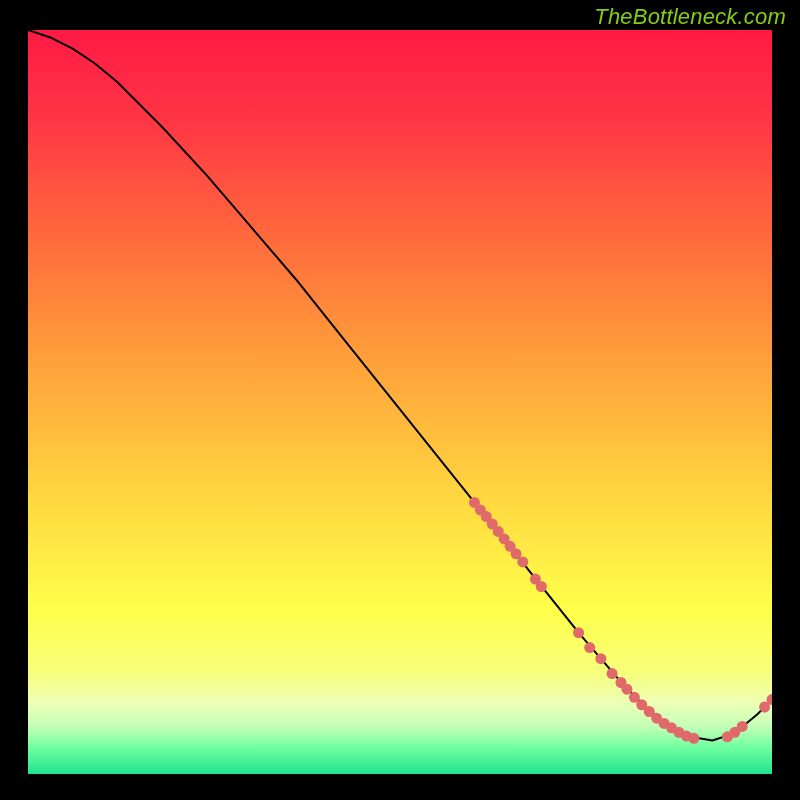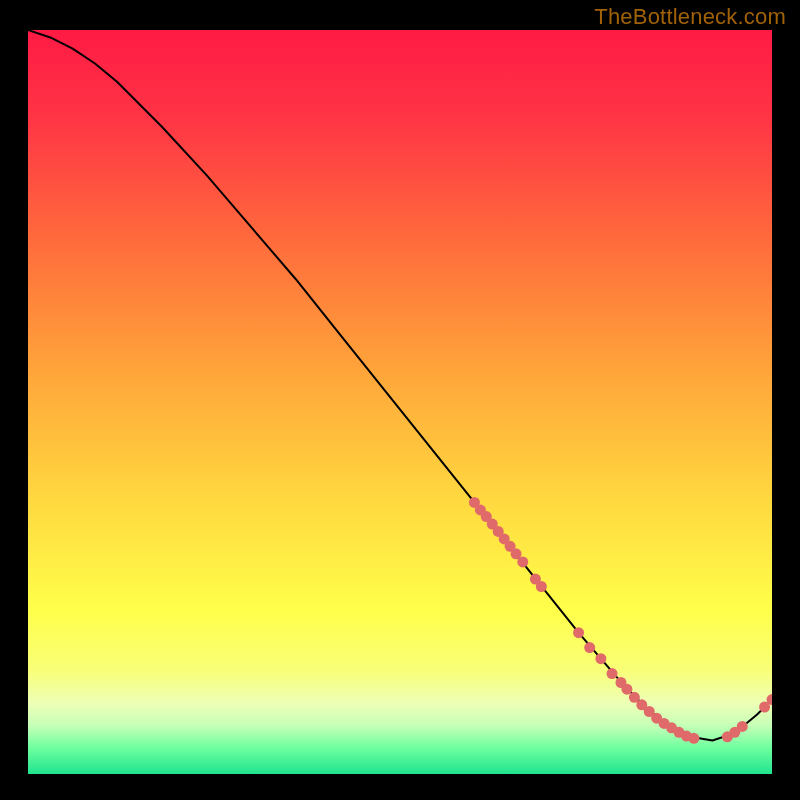--- a/index.html
+++ b/index.html
@@ -14,25 +14,26 @@
   .frame {
     position: relative;
     width: 800px;
     height: 800px;
     background: #000;
   }
   .watermark {
     position: absolute;
     top: 4px;
     right: 14px;
-    color: #a16207;
+    color: #84cc16;
     font-size: 22px;
     letter-spacing: 0.2px;
     font-weight: 400;
     user-select: none;
+    font-style: italic;
   }
   .plot-wrap {
     position: absolute;
     left: 28px;
     top: 30px;
     width: 744px;
     height: 744px;
   }
   svg {
     display: block;

